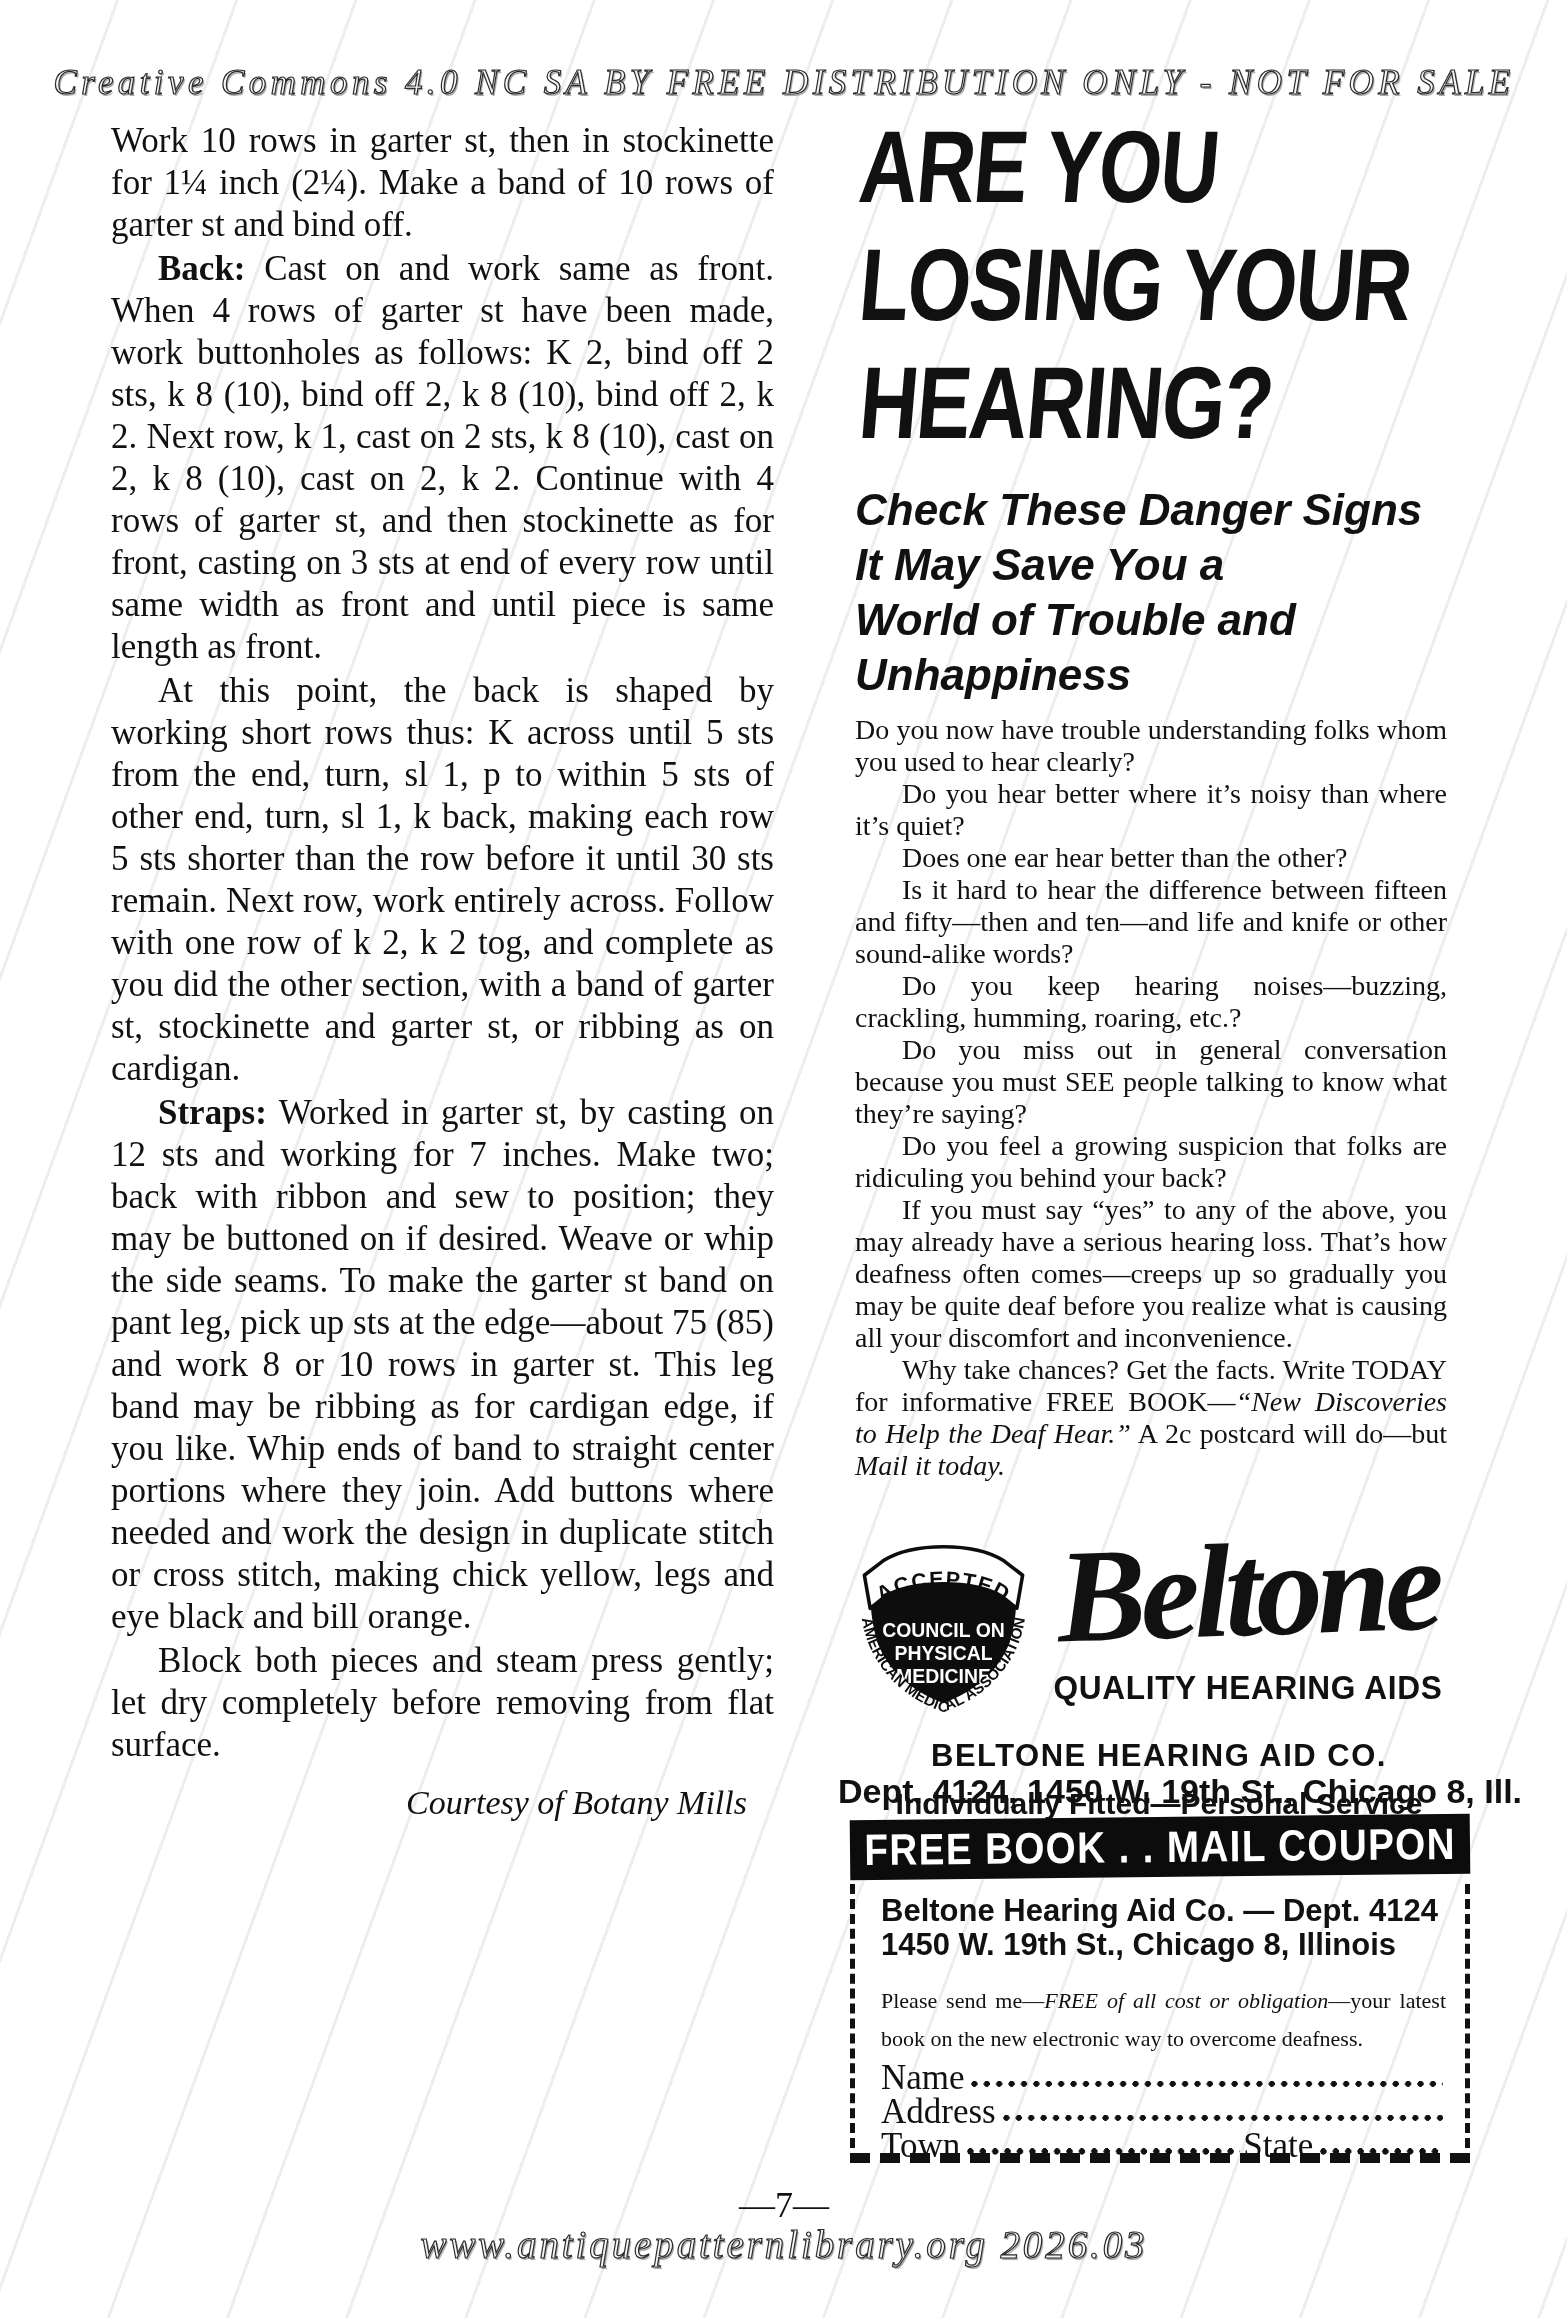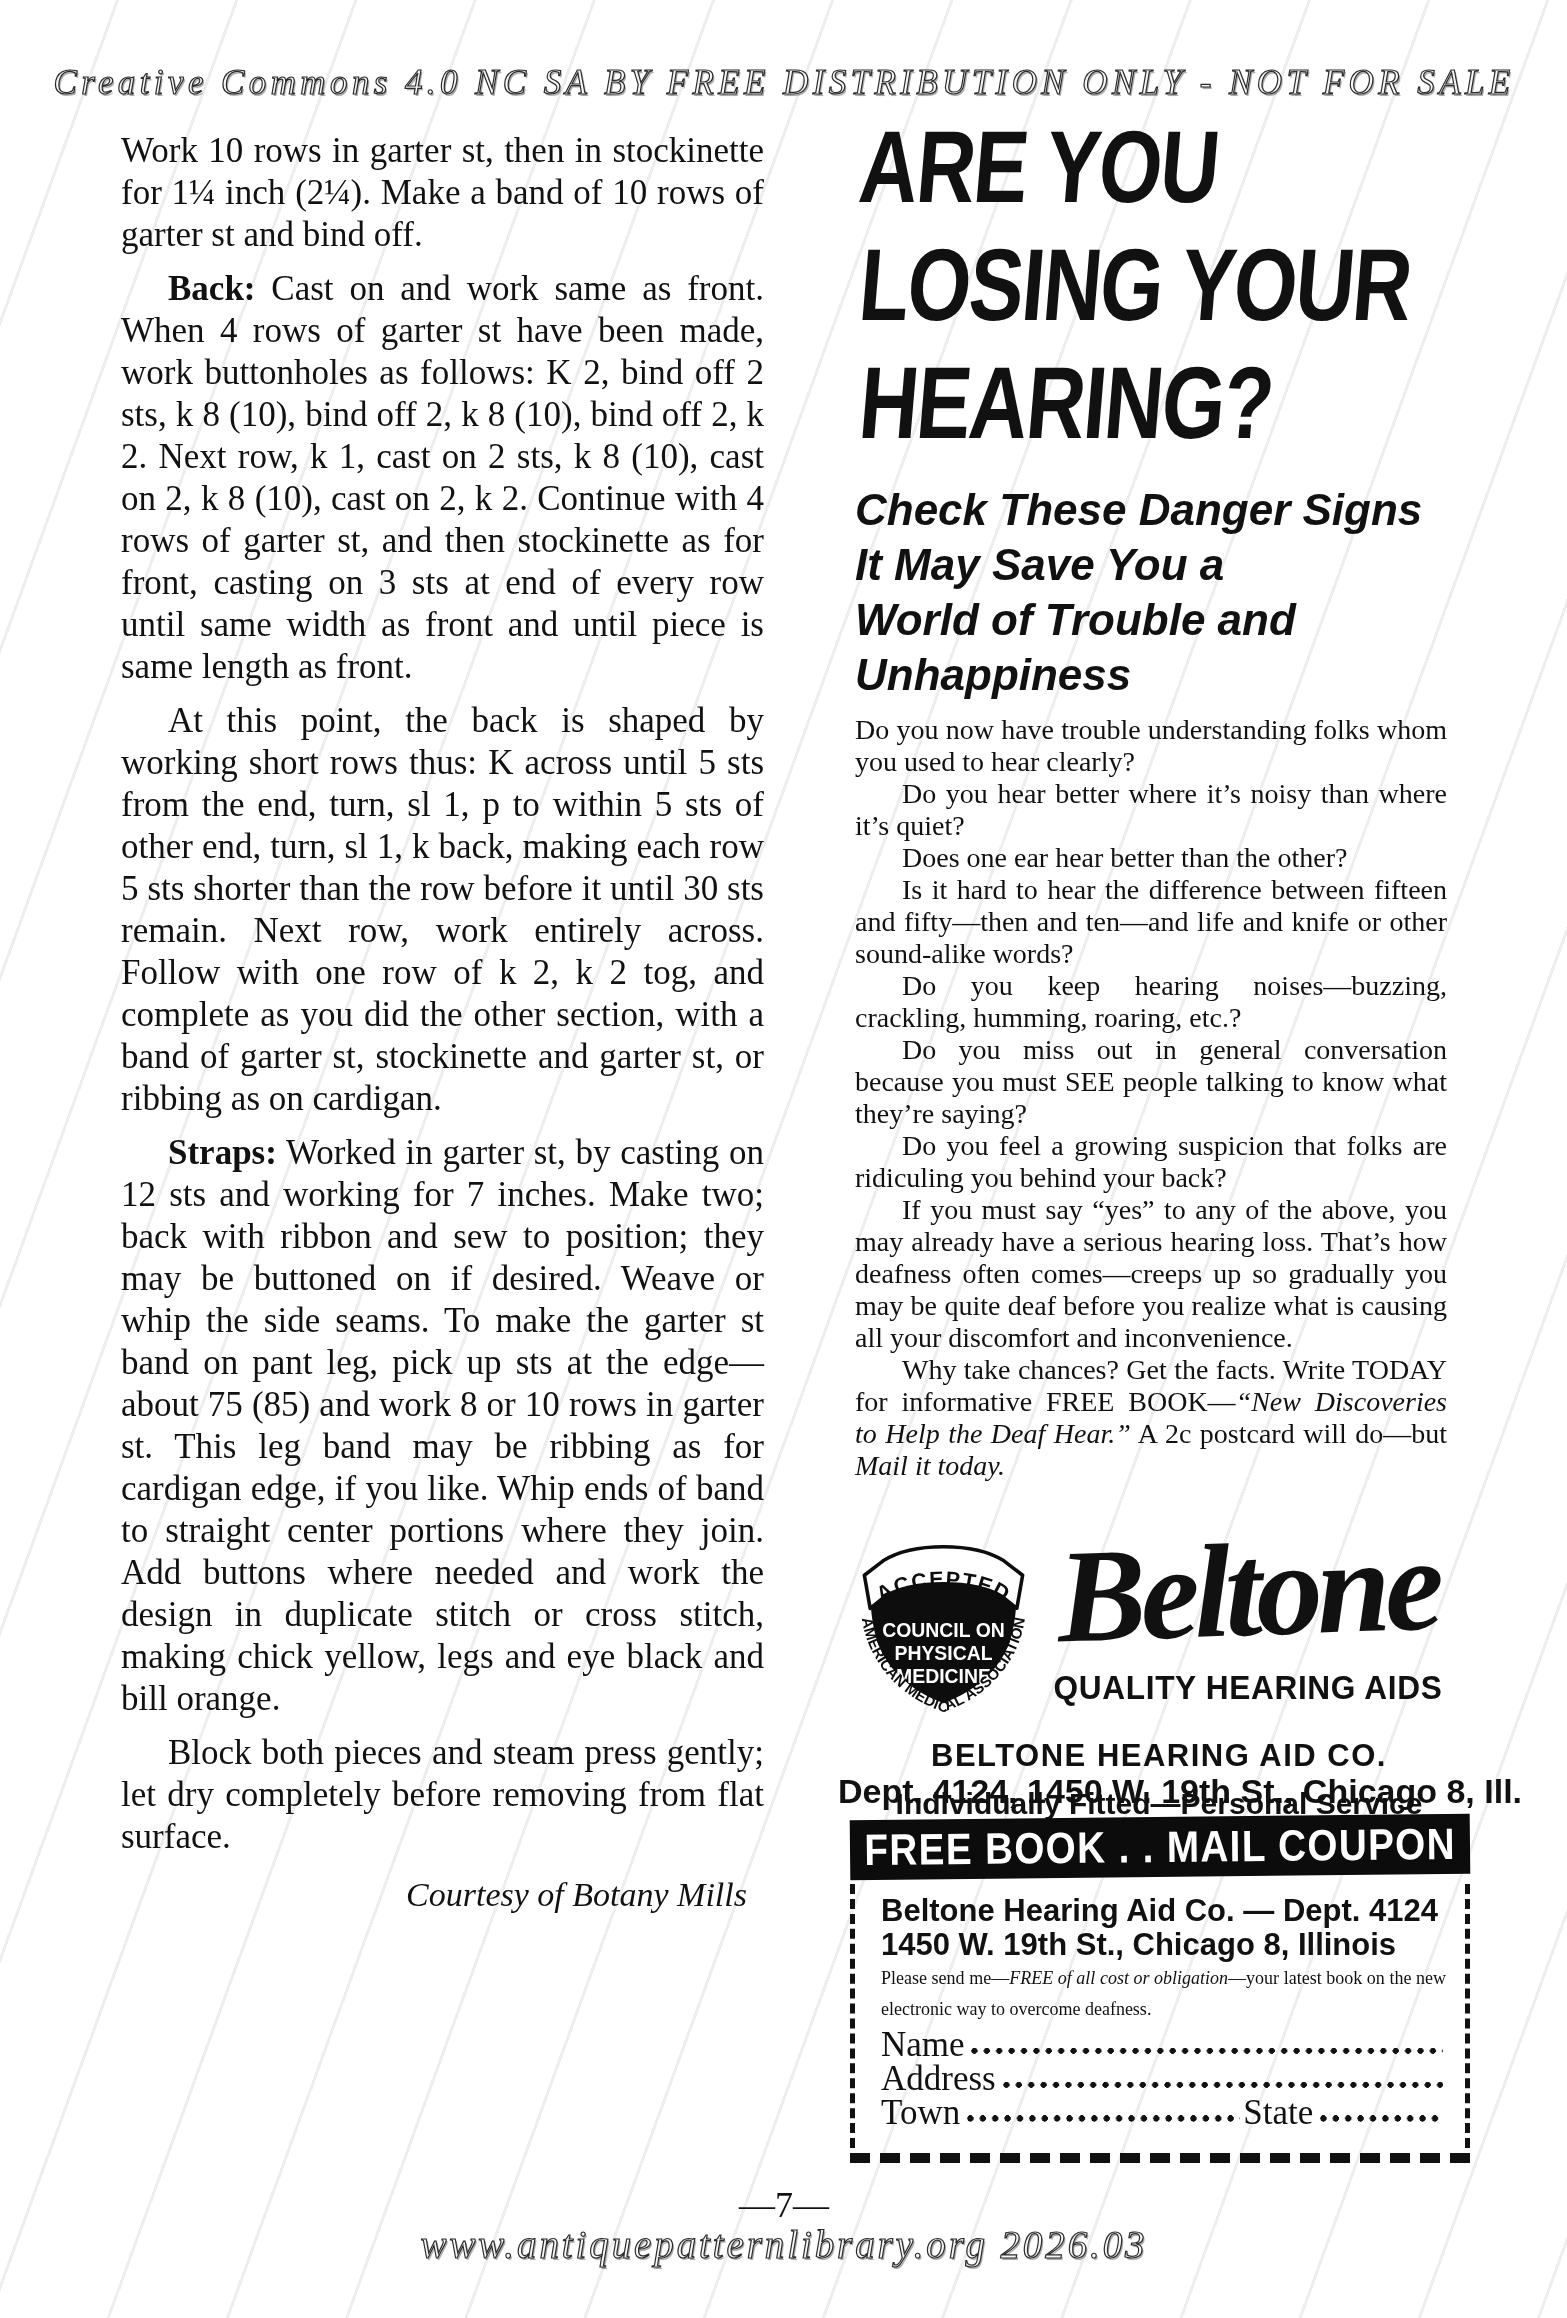--- a/index.html
+++ b/index.html
@@ -6,21 +6,21 @@
   .page{position:relative;width:1568px;height:2319px;background:#ffffff;overflow:hidden;
         font-family:"Liberation Serif","DejaVu Serif",serif;color:#111;}
   .stripes{position:absolute;inset:0;pointer-events:none;
         background:repeating-linear-gradient(110deg,rgba(0,0,0,0) 0 109px,rgba(0,0,0,0.065) 109px 112px);}
   .outline-text{color:#f6f6f6;-webkit-text-stroke:1.2px #2b2b2b;text-shadow:1.5px 1.5px 0.7px rgba(0,0,0,0.35);}
   .cc-notice{position:absolute;top:63px;left:0;right:0;text-align:center;font-style:italic;
         font-size:35px;letter-spacing:4.4px;white-space:nowrap;}
   
   .left-col{position:absolute;left:109px;top:118px;width:667px;font-size:35px;line-height:42px;
         text-align:justify;}
-  .left-col p{margin:12px;}
+  .left-col p{margin:2px;}
   .kp{text-indent:47px;}
   .no-indent{text-indent:0;}
   .gap{margin-top:19px;}
   .plabel{font-weight:bold;}
   .courtesy{margin-top:16px;text-align:right;padding-right:29px;font-style:italic;font-size:34px;}
   
   .right-col{position:absolute;left:855px;top:108px;width:592px;}
   .headline{font-family:"Liberation Sans","DejaVu Sans",sans-serif;font-weight:bold;
         font-size:102px;line-height:118px;white-space:nowrap;}
   .headline-line{display:inline-block;transform:scaleX(0.8) skewX(-6deg);transform-origin:0 100%;
@@ -47,21 +47,21 @@
   
   .coupon-bar{position:absolute;left:850px;top:1817px;width:620px;height:60px;background:#0c0c0c;
         display:flex;align-items:center;justify-content:center;transform:rotate(-0.6deg);}
   .coupon-bar span{color:#fff;font-family:"Liberation Sans","DejaVu Sans",sans-serif;font-weight:bold;
         font-size:44px;letter-spacing:1.5px;transform:scaleX(0.88);white-space:nowrap;}
   .coupon-box{position:absolute;left:850px;top:1884px;width:620px;height:279px;box-sizing:border-box;
         border-left:5.1px dashed #111;border-right:5.1px dashed #111;border-bottom:10.2px dashed #111;
         padding:10.2px 19px 0 26px;}
   .c-addr{font-family:"Liberation Sans","DejaVu Sans",sans-serif;font-weight:bold;font-size:31px;
         line-height:34px;}
-  .c-body{margin-top:1px;font-size:18px;line-height:31px;text-align:justify;}
+  .c-body{margin-top:20px;font-size:22px;line-height:38px;text-align:justify;}
   .c-body i{font-style:italic;}
   .c-row{display:flex;align-items:flex-end;margin-top:5.8px;font-size:35px;line-height:28px;}
   .dots{flex:1;height:9.5px;margin:0 2.9px 3.6px 5.8px;
         background-image:radial-gradient(circle at 4.4px 5.1px,#111 2.9px,rgba(0,0,0,0) 3.3px);
         background-size:12.4px 9.5px;background-repeat:repeat-x;background-position:left bottom;}
   .dots.short{flex:0 0 124px;}
   
   .page-number{position:absolute;top:2184px;left:0;right:0;text-align:center;font-size:36px;}
   .footer-url{position:absolute;top:2222px;left:0;right:0;text-align:center;font-style:italic;
         font-size:39px;letter-spacing:2.9px;white-space:nowrap;}

